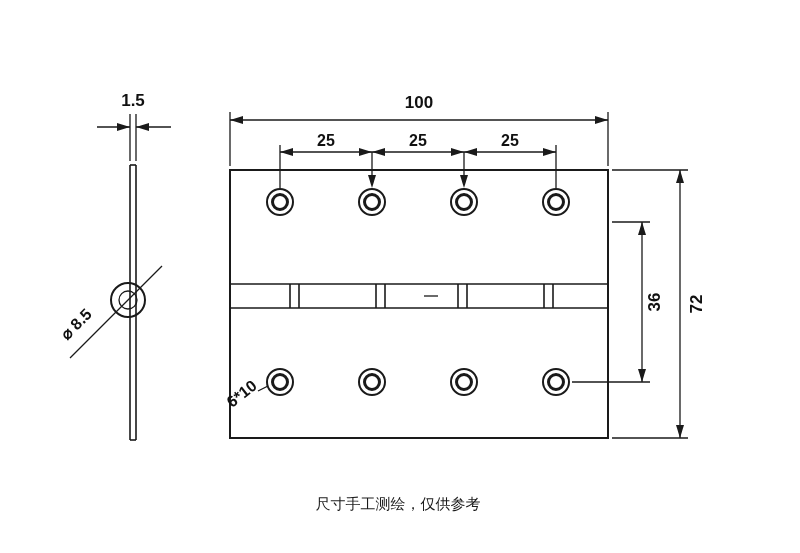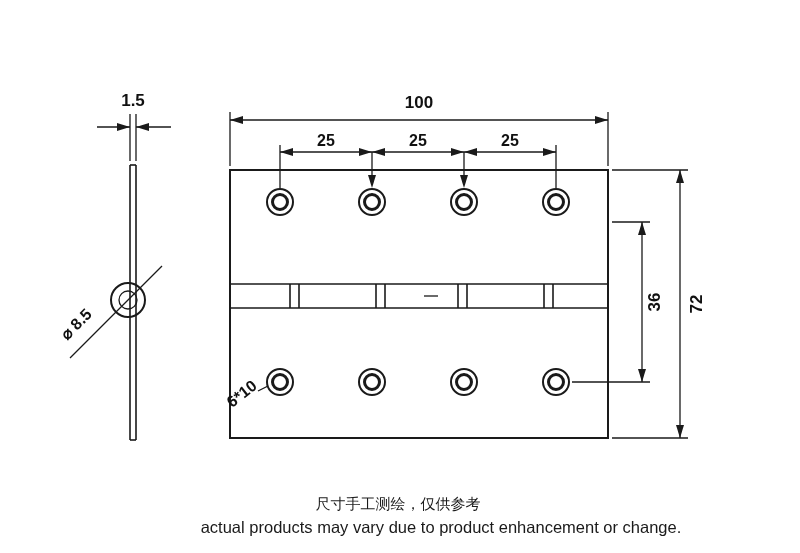--- a/index.html
+++ b/index.html
@@ -141,14 +141,13 @@
     <line class="ln-thin" x1="612" y1="438" x2="688" y2="438"></line>
     <line class="ln-thin" x1="680" y1="170" x2="680" y2="438"></line>
     <polygon class="arrow" points="680,170 676,183 684,183"></polygon>
     <polygon class="arrow" points="680,438 676,425 684,425"></polygon>
     <text class="dim" text-anchor="middle" transform="translate(702,304) rotate(-90)">72</text>
   </g>
 </svg>
 
 <div class="notes">
   <div class="note-line note-cn">尺寸手工测绘，仅供参考</div>
-  <div class="note-line note-en">actual products may vary due to product enhancement or change.</div>
 </div>
 
 </body></html>

